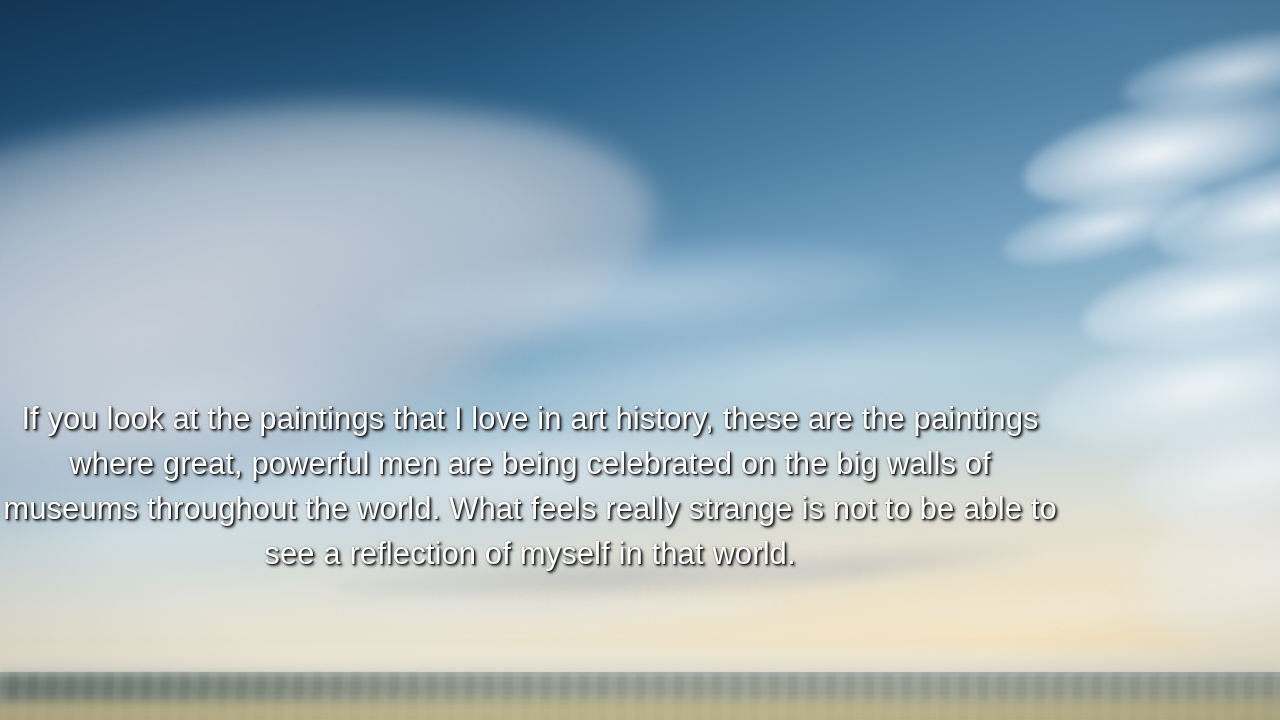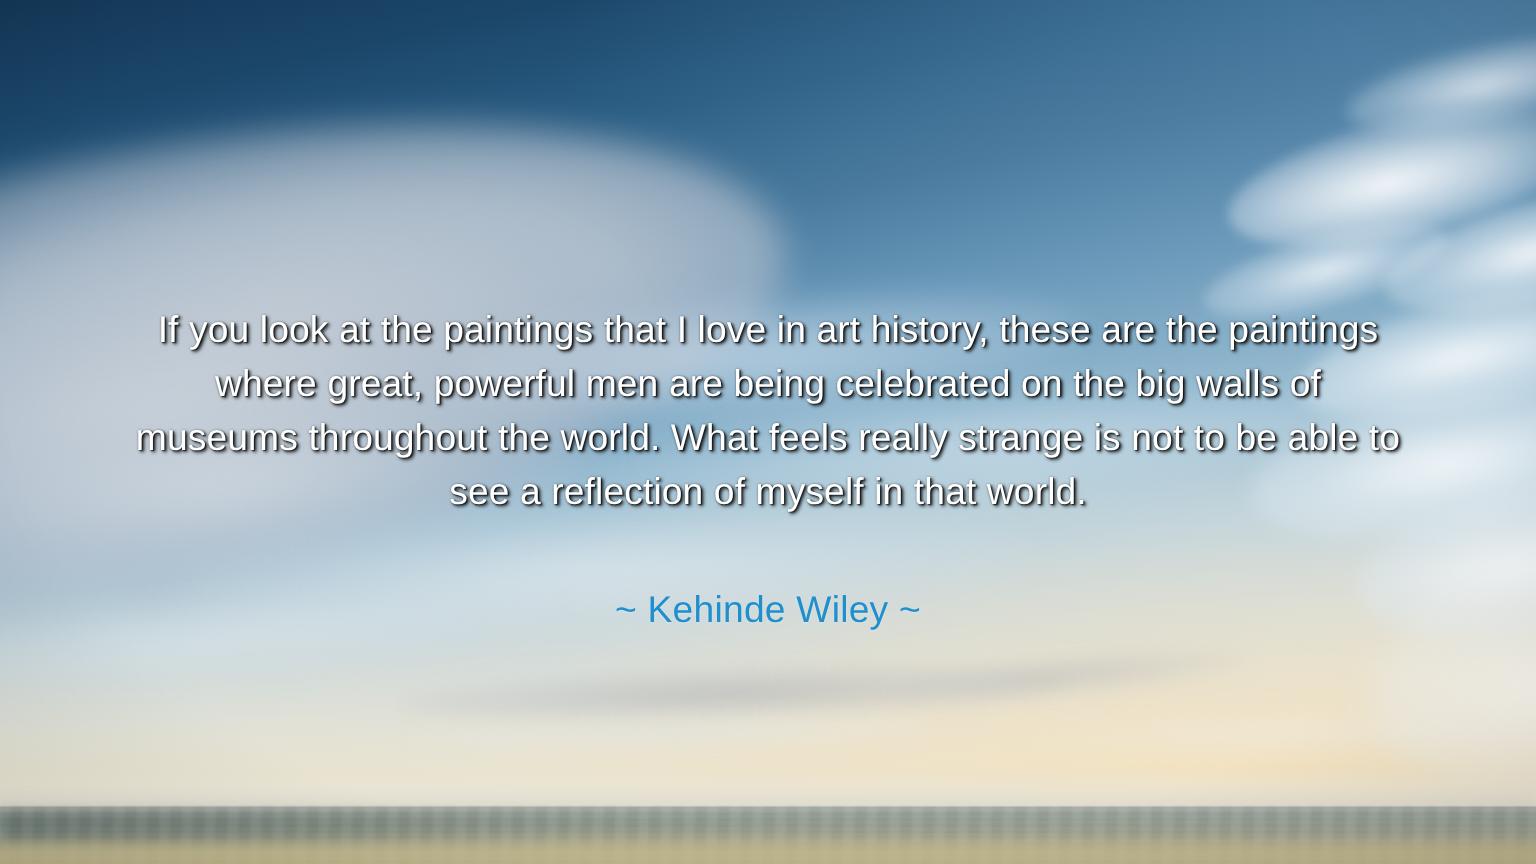--- a/index.html
+++ b/index.html
@@ -388,21 +388,21 @@
       rgba(0,0,0,0.20) 100%);
     pointer-events: none;
   }
 
   
 
   .overlay {
     position: absolute;
     inset: 0;
     display: flex;
-    flex-direction: column;
+    flex-direction: row;
     align-items: center;
     justify-content: flex-start;
     padding-top: 252px;
     box-sizing: border-box;
     gap: 28px;
   }
 
   .quote-text {
     width: 1060px;
     margin: 0;
@@ -468,16 +468,15 @@
   <div class="land"></div>
   <div class="land-waterline"></div>
   <div class="land-left-dark"></div>
   <div class="land-texture"></div>
   <div class="land-streak"></div>
 
   <div class="vignette"></div>
 
   <div class="overlay">
     <p class="quote-text">If you look at the paintings that I love in art history, these are the paintings where great, powerful men are being celebrated on the big walls of museums throughout the world. What feels really strange is not to be able to see a reflection of myself in that world.</p>
-    <p class="attribution">~ Kehinde Wiley ~</p>
   </div>
 
 </div>
 
 </body></html>

